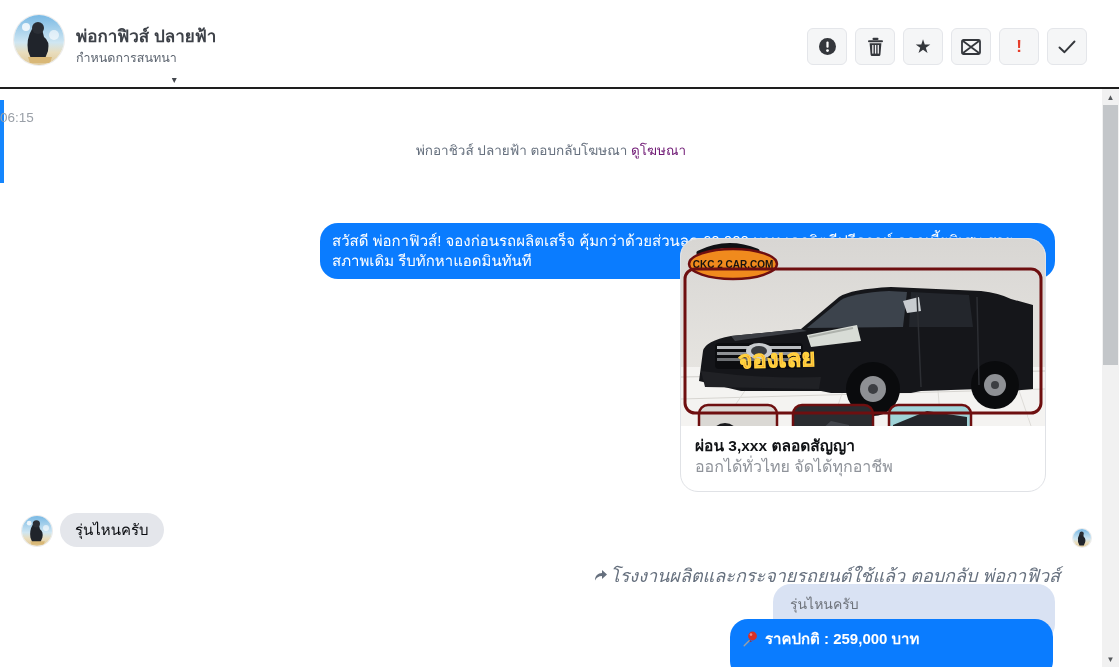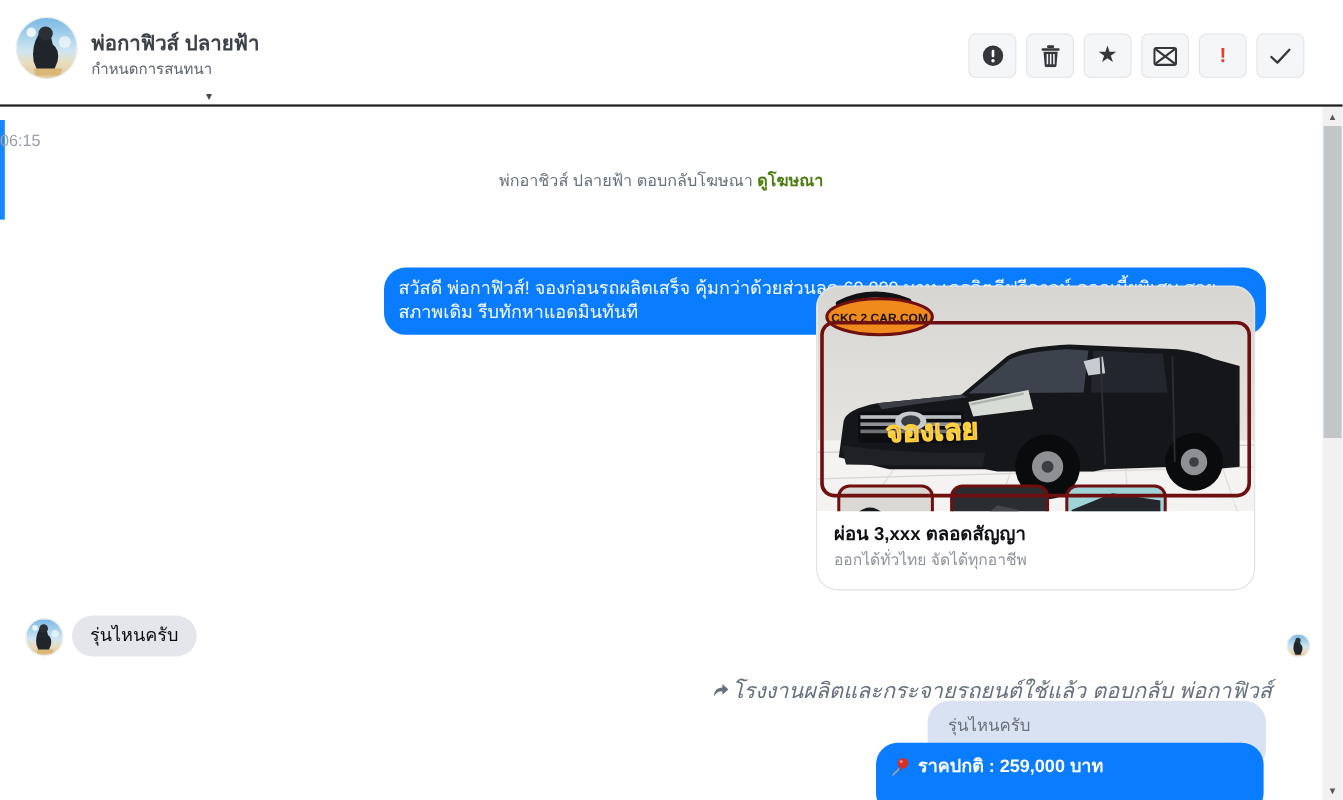--- a/index.html
+++ b/index.html
@@ -19,31 +19,31 @@
   .act-btn svg { display:block; }
   .glyph-important { color:#e63e2b; font-size:17px; font-weight:bold; }
   .glyph-star { color:#34373c; font-size:19px; line-height:1; }
   .divider { position:absolute; left:0; top:87px; width:1119px; height:2px; background:#1e1e1e; }
 
   
   .chat { position:absolute; left:0; top:89px; width:1102px; height:578px; background:#fff; }
   .accent-bar { position:absolute; left:0; top:11px; width:4px; height:83px; background:#1586fe; }
   .timestamp { position:absolute; left:0; top:21px; width:1102px; text-align:left; font-size:13.5px; color:#9aa0a8; }
   .sysmsg { position:absolute; left:0; top:50px; width:1102px; text-align:center; font-size:13.5px; color:#66707e; }
-  .sysmsg .syslink { font-weight:bold; color:#4d7c0f; cursor:pointer; }
+  .sysmsg .syslink { font-weight:normal; color:#701a75; cursor:pointer; }
 
   .bubble { border-radius:18px; font-size:15px; }
   .out1 { position:absolute; right:47px; top:86px; width:735px; background:#0a7cff; color:#fff; padding:8px 12px; line-height:20px; font-weight:500;margin-top:48px; }
 
   
   .card { position:absolute; right:56px; top:149px; width:366px; background:#fff; border:1px solid #e0e2e6; border-radius:18px; overflow:hidden; cursor:pointer; }
   .card-img { width:364px; height:187px; display:block; }
   .card-body { padding:9px 14px 14px 14px; }
   .card-title { font-size:15.5px; font-weight:bold; color:#101215; line-height:21px; }
-  .card-sub { font-size:13px; color:#8f939a; line-height:21px; }
+  .card-sub { font-size:16px; color:#8f939a; line-height:21px; }
 
   
   .in-avatar { position:absolute; left:22px; top:427px; width:30px; height:30px; }
   .in-bubble { position:absolute; left:60px; top:424px; background:#e4e6eb; color:#0a0c10; padding:7px 15px; line-height:20px; }
 
   .seen-avatar { position:absolute; left:1073px; top:440px; width:18px; height:18px; }
 
   .reply-ctx { position:absolute; right:42px; top:472px; font-size:18px; color:#66707e; display:flex; align-items:center; gap:3px;font-style:italic; }
   .reply-ctx svg { flex:0 0 auto; }
 

